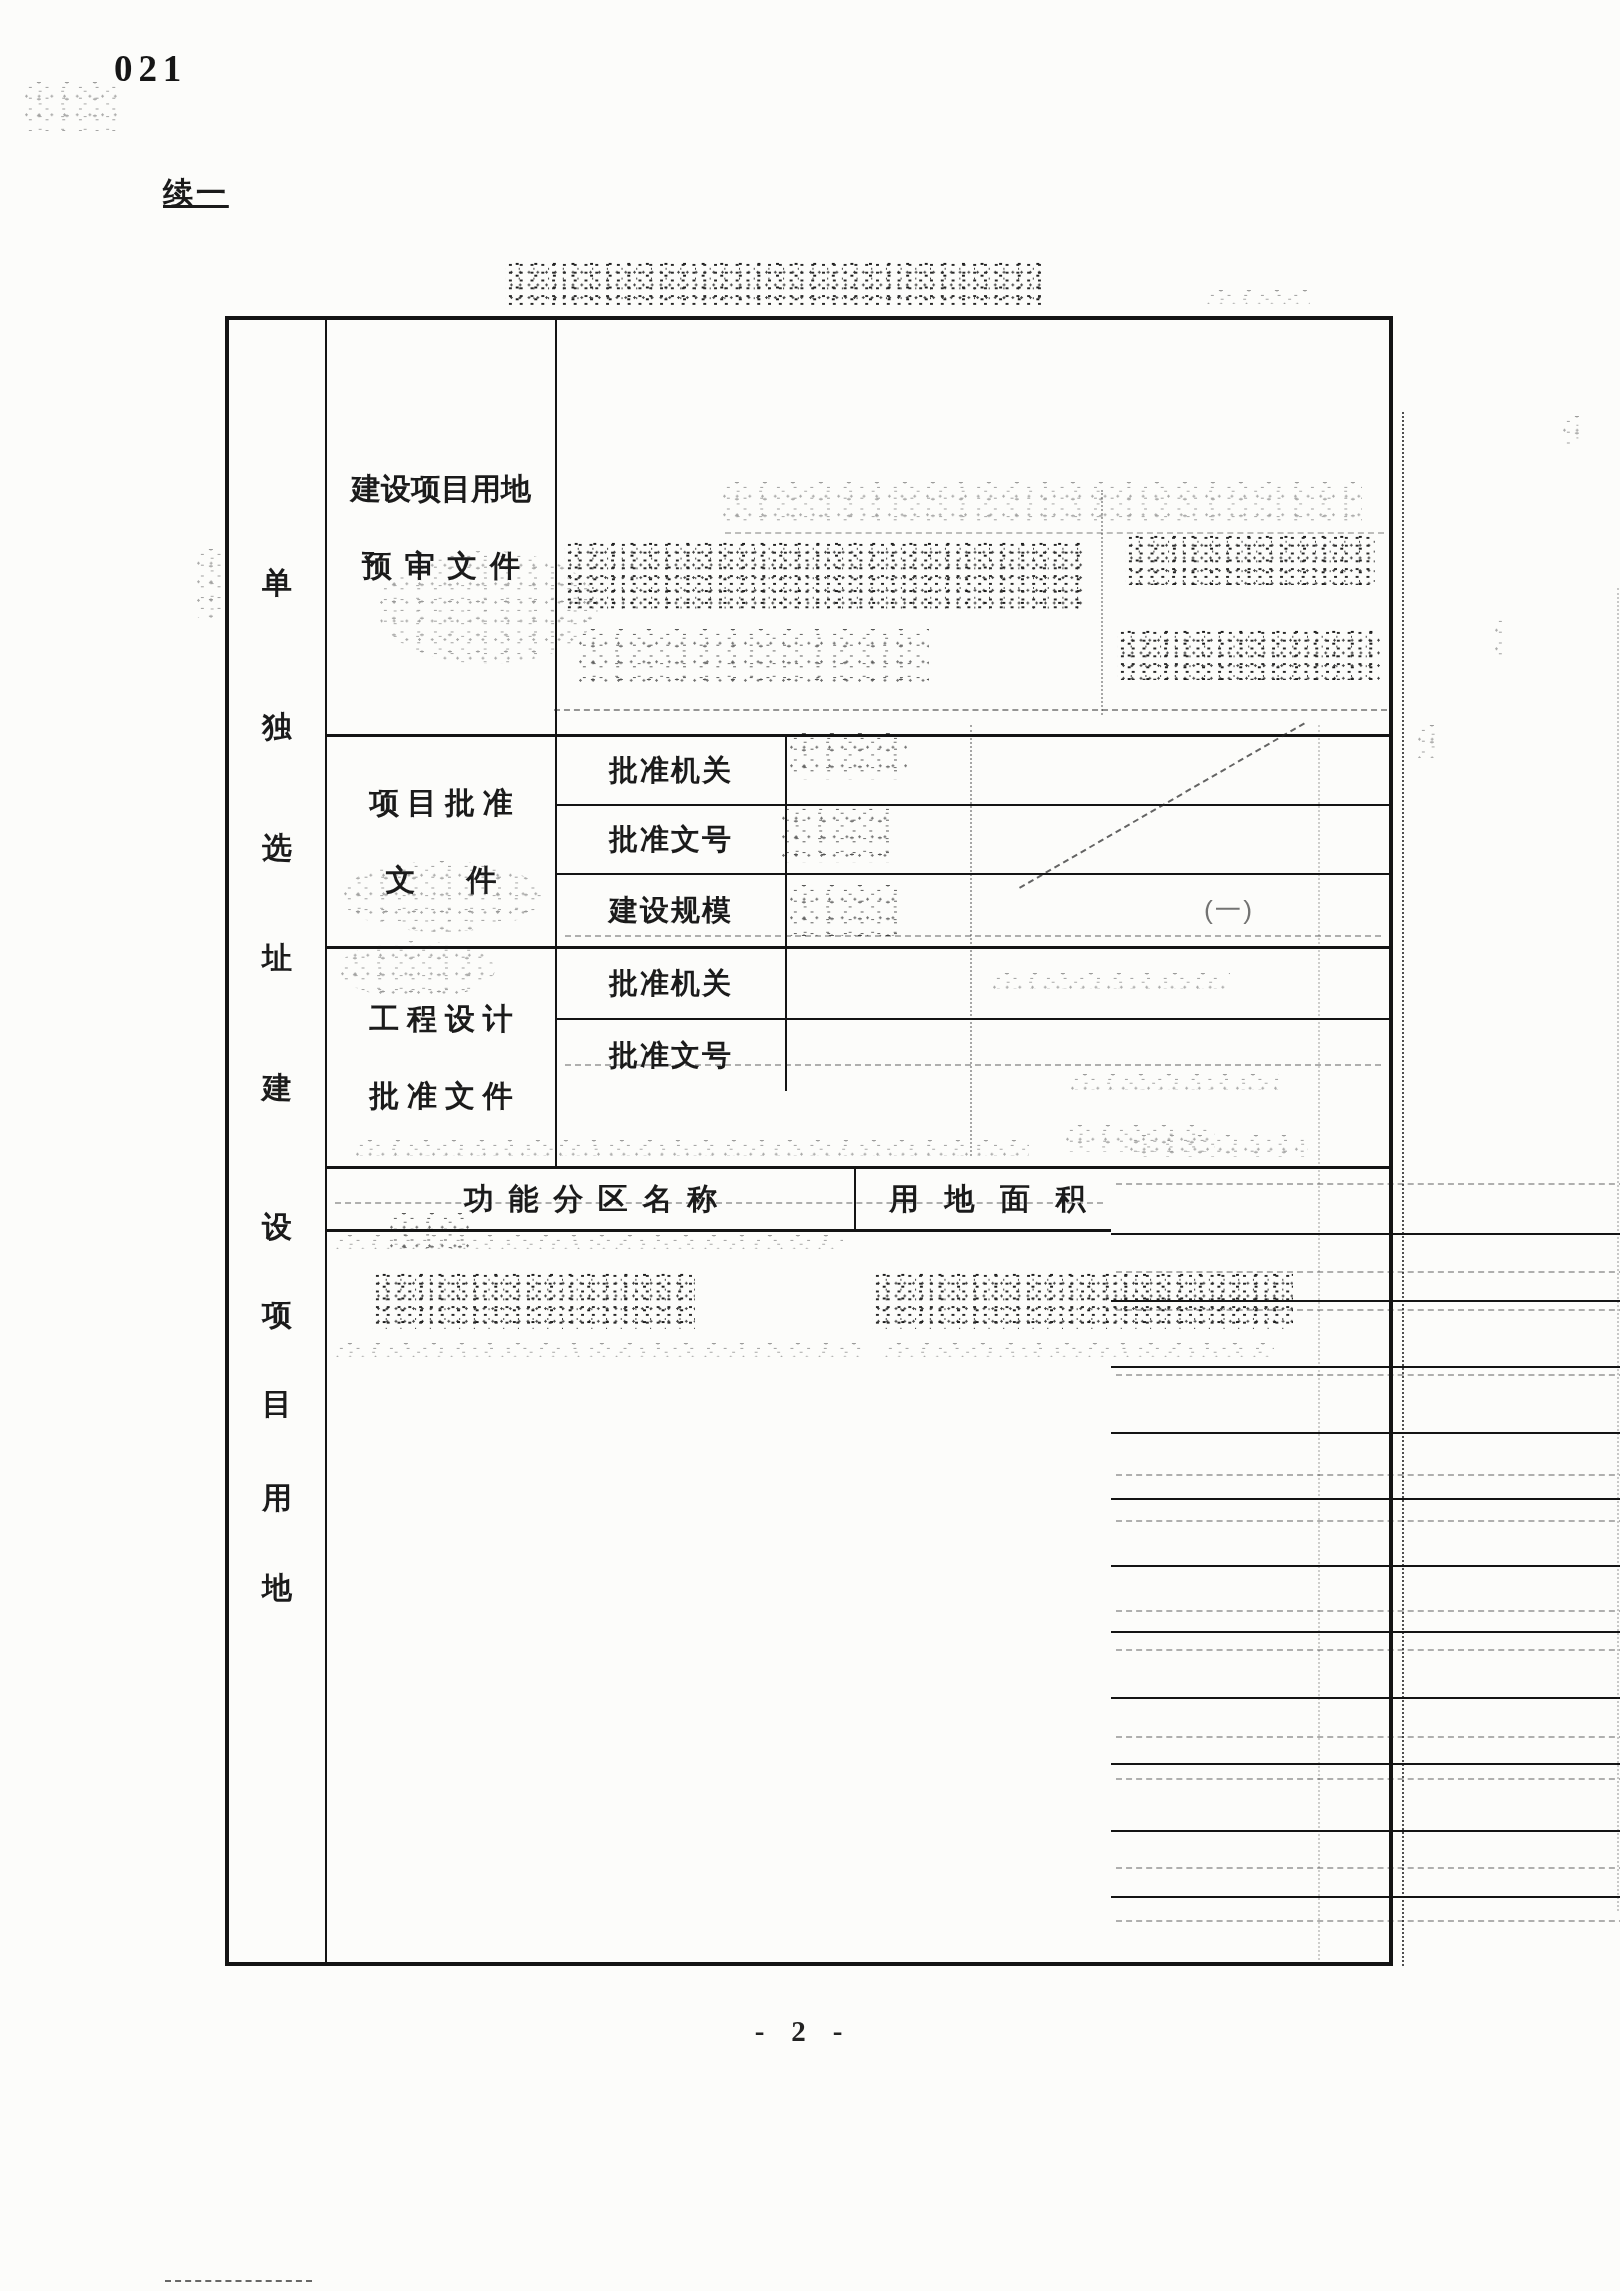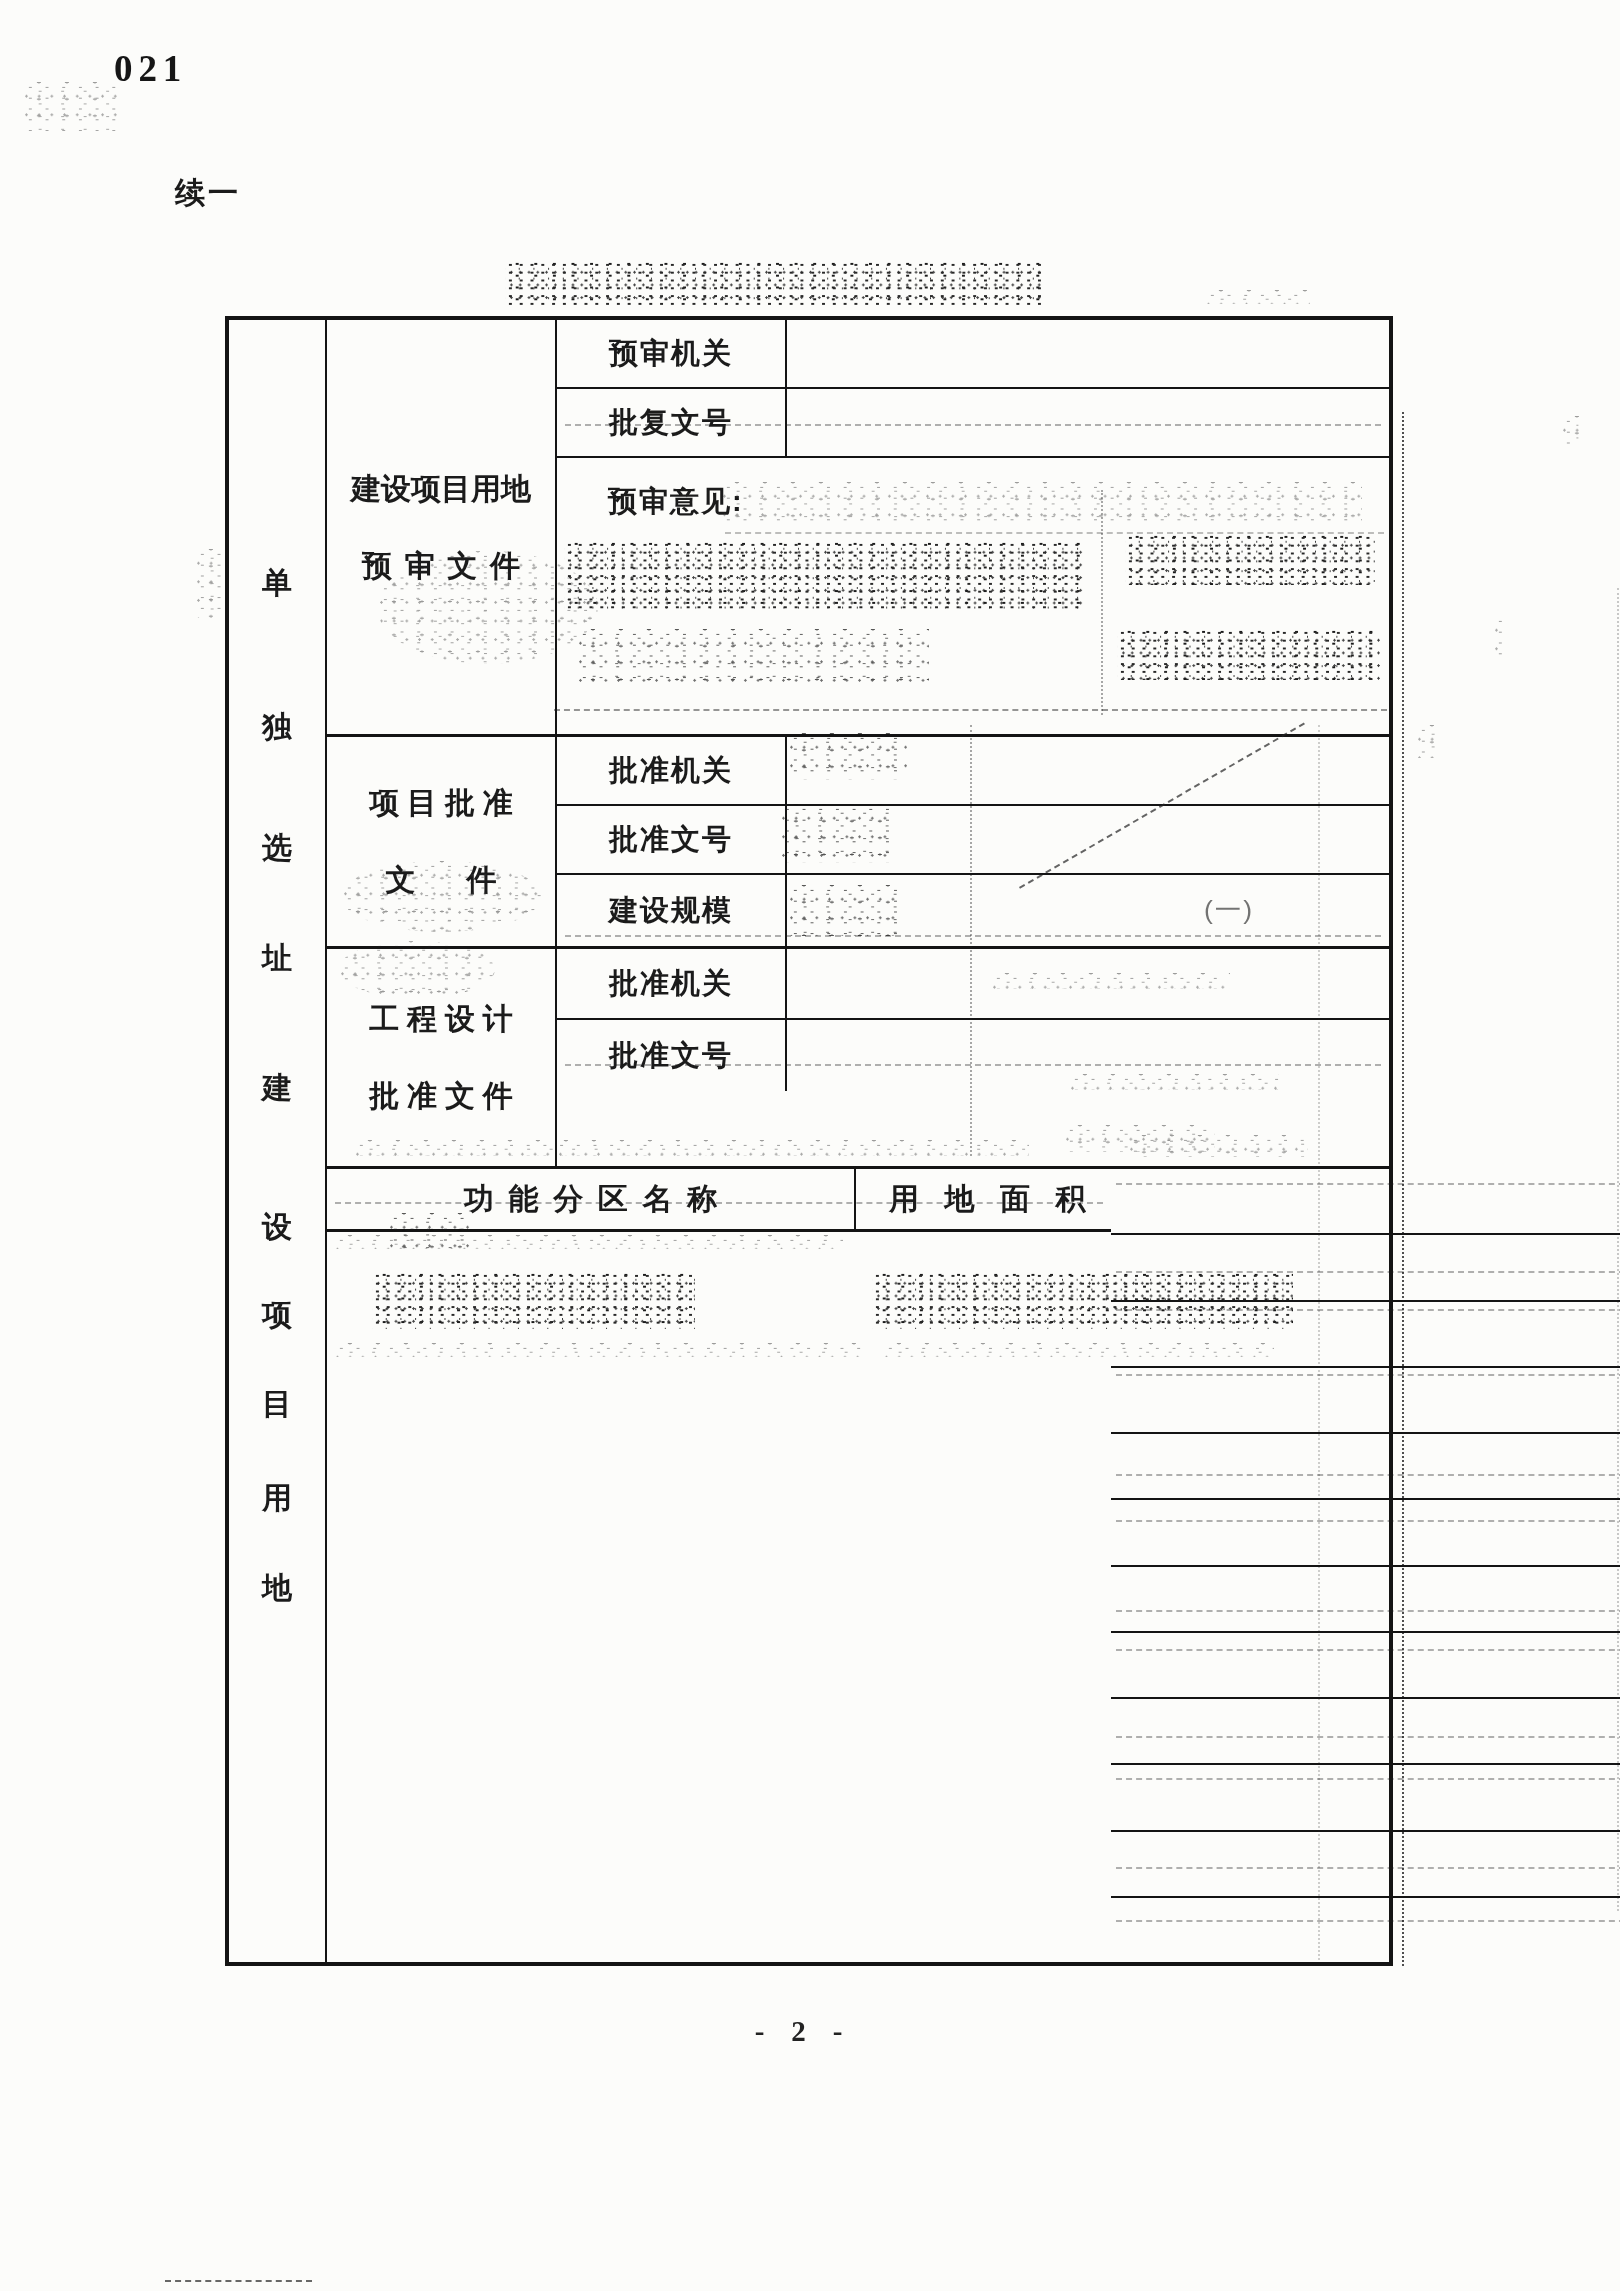--- a/index.html
+++ b/index.html
@@ -10,22 +10,22 @@
   }
   * { box-sizing:border-box; }
 
   
   .corner-number {
     position:absolute; left:114px; top:47px;
     font-family:"Liberation Serif", serif; font-weight:bold;
     font-size:37px; letter-spacing:5.9px; color:#161616;
   }
   .cont-label {
-    position:absolute; left:175px; top:173px;
-    font-size:30px; font-weight:bold; letter-spacing:2.9px;
+    position:absolute; left:163px; top:173px;
+    font-size:30px; font-weight:bold; letter-spacing:2.9px;text-decoration:underline;
   }
   .page-number {
     position:absolute; left:686px; top:2015px; width:235px;
     text-align:center; font-family:"Liberation Serif", serif;
     font-size:29px; font-weight:bold; letter-spacing:9.8px; color:#222;
   }
   .bottom-edge-marks {
     position:absolute; left:165px; top:2280px; width:147px; height:7.8px;
     border-top:2.9px dashed rgba(20,20,20,.8); opacity:.8;
   }
@@ -151,33 +151,20 @@
         <div class="vchar" style="top: 1248px;">地</div>
       </div>
 
     <div class="main">
 
       <div class="section section-a">
         <div class="group-cell">
           <div class="group-line">建设项目用地</div>
           <div class="group-line gl-gap ls-wide">预审文件</div>
         </div>
-        <div class="rows-col">
-          <div class="frow h70">
-            <div class="flabel">预审机关</div>
-            <div class="fvalue"></div>
-          </div>
-          <div class="frow h70 g" style="--g:52%">
-            <div class="flabel">批复文号</div>
-            <div class="fvalue"></div>
-          </div>
-          <div class="frow opinion grow">
-            <div class="opinion-label">预审意见:</div>
-          </div>
-        </div>
       </div>
 
       <div class="section section-b">
         <div class="group-cell">
           <div class="group-line ls-med">项目批准</div>
           <div class="group-line gl-gap ls-xwide">文件</div>
         </div>
         <div class="rows-col">
           <div class="frow h70">
             <div class="flabel">批准机关</div>

